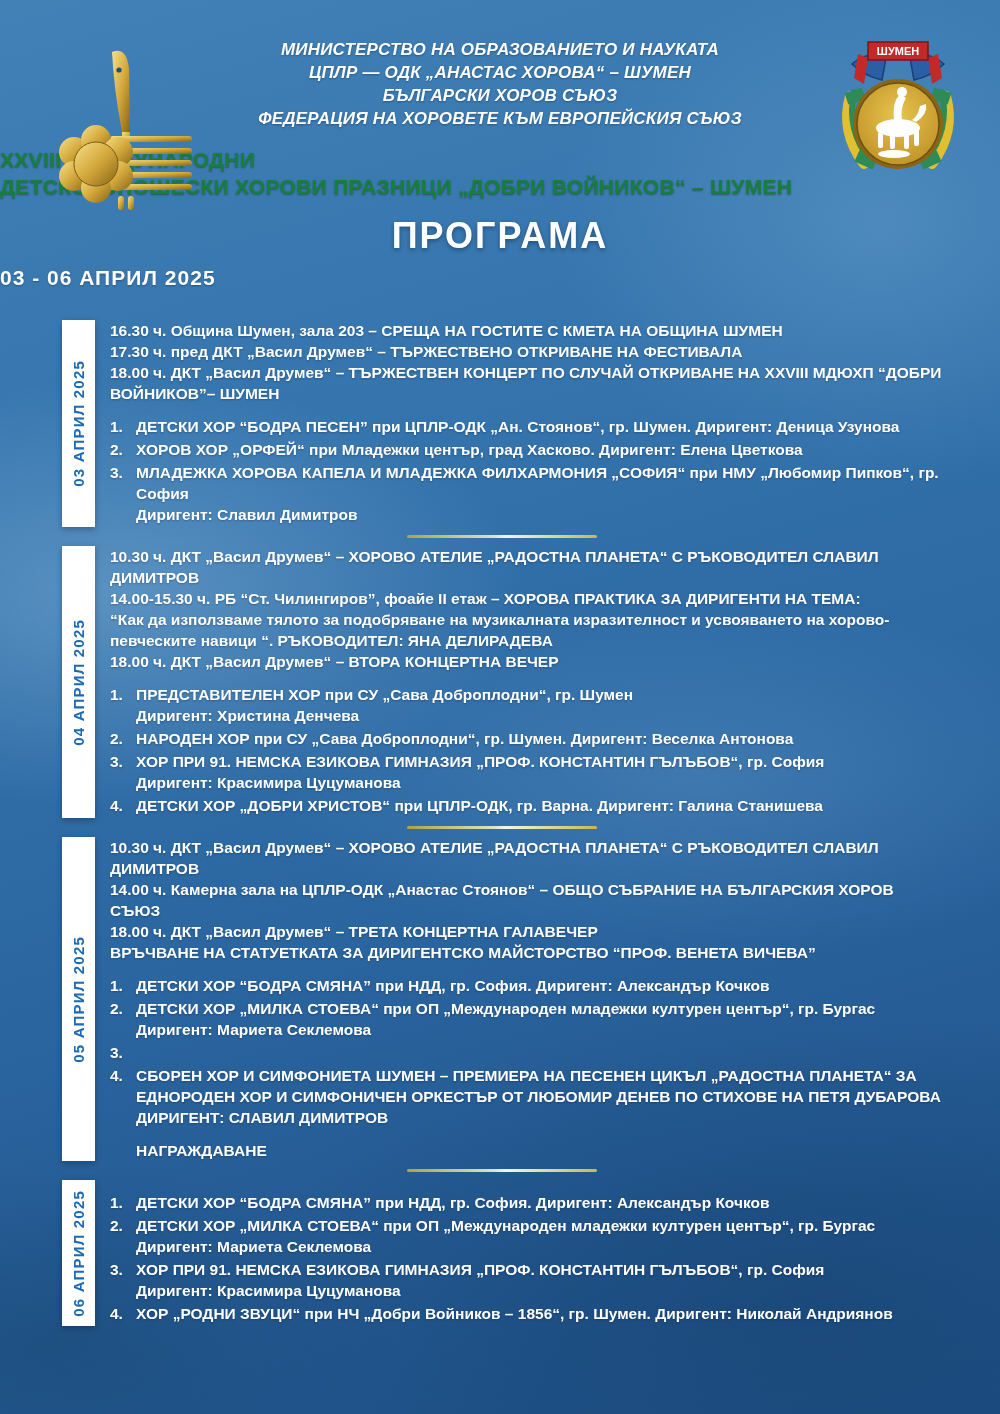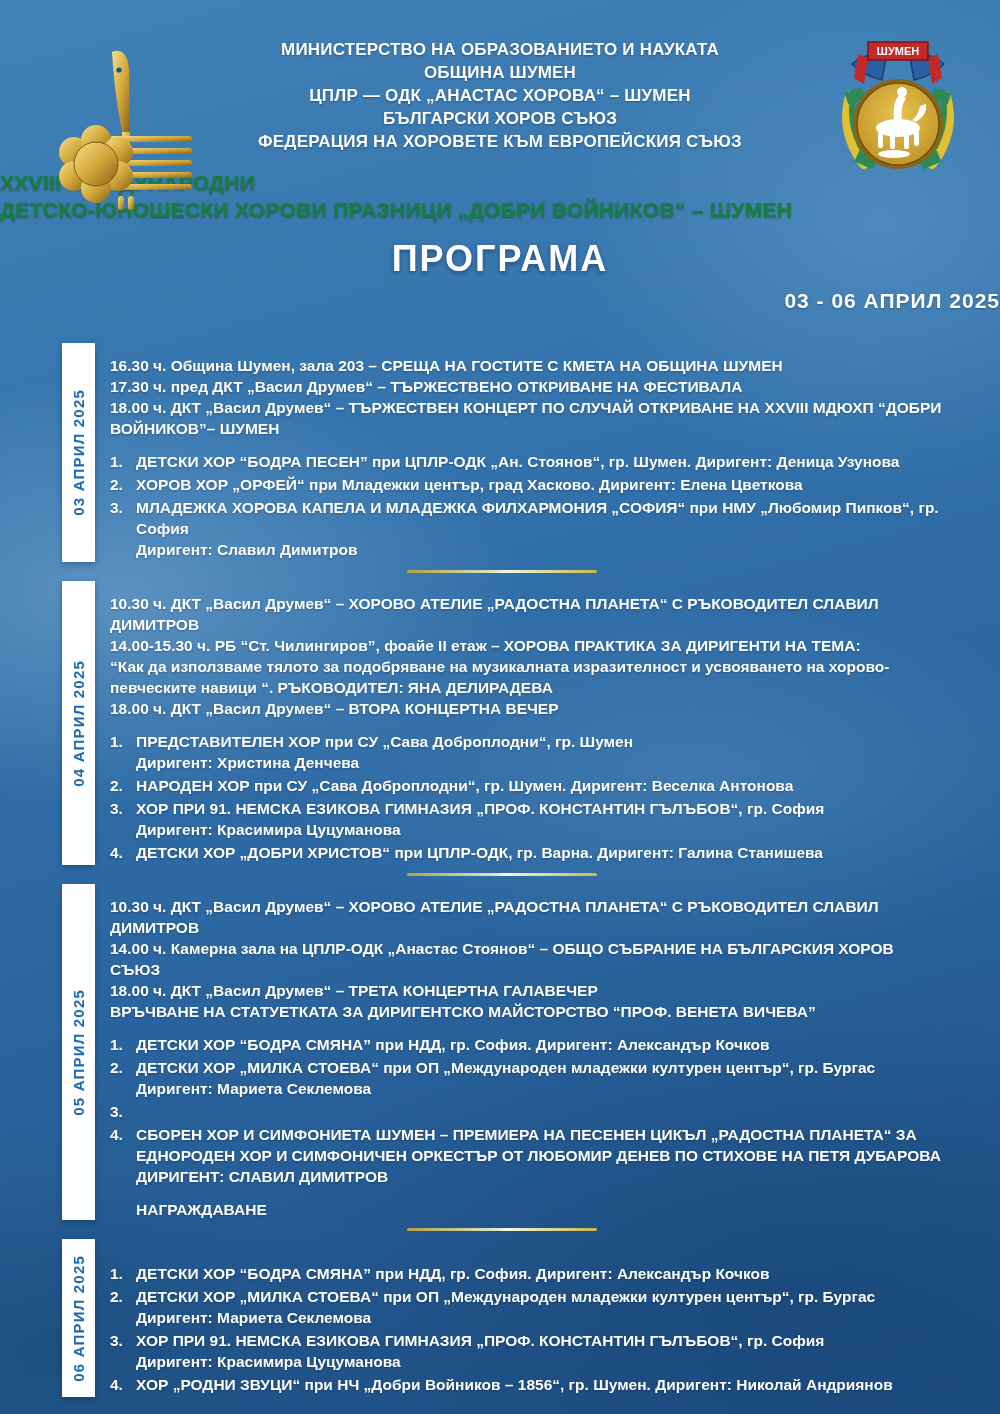--- a/index.html
+++ b/index.html
@@ -14,33 +14,33 @@
       radial-gradient(ellipse 800px 420px at 80% 92%, rgba(20,60,105,0.45), transparent 70%),
       radial-gradient(ellipse 500px 260px at 5% 95%, rgba(25,70,115,0.5), transparent 70%),
       linear-gradient(165deg, #4181b6 0%, #3372ab 35%, #2b66a0 60%, #245a92 80%, #1d4e84 100%);
   }
   .page { padding-top:38px; }
 
   
   .header { position:relative; }
   .left-logo { position:absolute; left:52px; top:2px; }
   .right-logo { position:absolute; right:38px; top:-2px; }
-  .org-lines { text-align:center; font-weight:700; font-size:17px; line-height:23px; letter-spacing:0.2px; text-shadow:0 1px 2px rgba(0,20,45,0.35); }
+  .org-lines { text-align:center; font-weight:700; font-size:17px; line-height:23px; letter-spacing:0.2px; text-shadow:0 1px 2px rgba(0,20,45,0.35);font-style:italic; }
 
   
   .subtitle { margin-top:16px; font-weight:700; font-size:21px; line-height:27px; color:#15803d; text-shadow:0 1px 2px rgba(40,25,0,0.45); letter-spacing:0.3px; }
   .program-title { margin-top:10px; text-align:center; font-weight:700; font-size:36px; letter-spacing:2px; line-height:52px; text-shadow:0 2px 4px rgba(0,20,45,0.4); }
-  .program-dates { margin-top:4px; text-align:right; font-weight:700; font-size:21px; line-height:24px; letter-spacing:1px; text-shadow:0 1px 2px rgba(0,20,45,0.35); }
+  .program-dates { margin-top:4px; text-align:left; font-weight:700; font-size:21px; line-height:24px; letter-spacing:1px; text-shadow:0 1px 2px rgba(0,20,45,0.35); }
 
   
   .days { margin:30px 58px 0 62px; }
   .day { display:flex; align-items:stretch; gap:15px; }
   .day-bar { min-width:33px; width:33px; background:#fff; display:flex; align-items:center; justify-content:center; box-shadow:0 2px 6px rgba(0,25,55,0.35); }
   .day-label { writing-mode:vertical-rl; transform:rotate(180deg); font-weight:700; font-size:15px; letter-spacing:1.2px; color:#1a6ab5; white-space:nowrap; }
-  .day-content { flex:1; font-weight:700; font-size:15.5px; line-height:21px; text-shadow:0 1px 2px rgba(0,20,45,0.3);margin-top:12px; }
+  .day-content { flex:1; font-weight:700; font-size:15.5px; line-height:21px; text-shadow:0 1px 2px rgba(0,20,45,0.3); }
   .sched-line { min-height:21px; }
   ol.items { list-style:none; margin:12px 0 0 0; padding:0; }
   ol.items li { display:flex; margin-bottom:2px; }
   ol.items .num { width:26px; flex:0 0 26px; }
   .day-footer { margin:12px 0 0 26px; }
   .divider { width:190px; height:3px; margin:8px auto 8px auto; background:linear-gradient(90deg,#b3a23c 0%,#d8e3c0 45%,#f0f7e2 52%,#c9b848 100%); border-radius:2px; }
 </style>
 </head>
 <body>
 
@@ -80,21 +80,20 @@
         </g>
         <circle cx="44" cy="124" r="22" fill="url(#gold)" stroke="#7a5a12" stroke-width="1"></circle>
 
         <rect x="66" y="156" width="6" height="14" rx="3" fill="url(#gold)"></rect>
         <rect x="76" y="156" width="6" height="14" rx="3" fill="url(#gold)"></rect>
       </svg>
     </div>
 
     <div class="org-lines">
         <div>МИНИСТЕРСТВО НА ОБРАЗОВАНИЕТО И НАУКАТА</div>
-        <div>ОБЩИНА ШУМЕН</div>
         <div>ЦПЛР — ОДК „АНАСТАС ХОРОВА“ – ШУМЕН</div>
         <div>БЪЛГАРСКИ ХОРОВ СЪЮЗ</div>
         <div>ФЕДЕРАЦИЯ НА ХОРОВЕТЕ КЪМ ЕВРОПЕЙСКИЯ СЪЮЗ</div>
       </div>
 
     <div class="right-logo">
       <svg width="128" height="152" viewBox="0 0 128 152">
         <defs>
           <radialGradient id="goldc" cx="0.5" cy="0.4" r="0.8">
             <stop offset="0" stop-color="#e8c54f"></stop>

